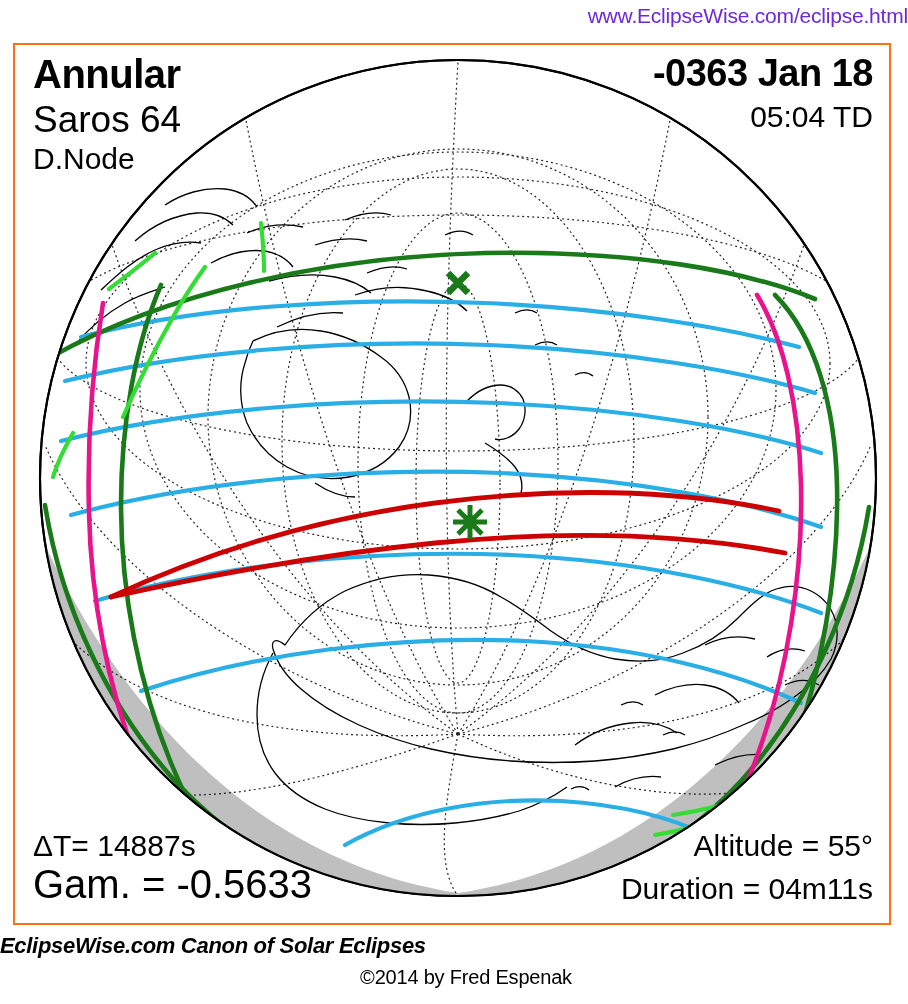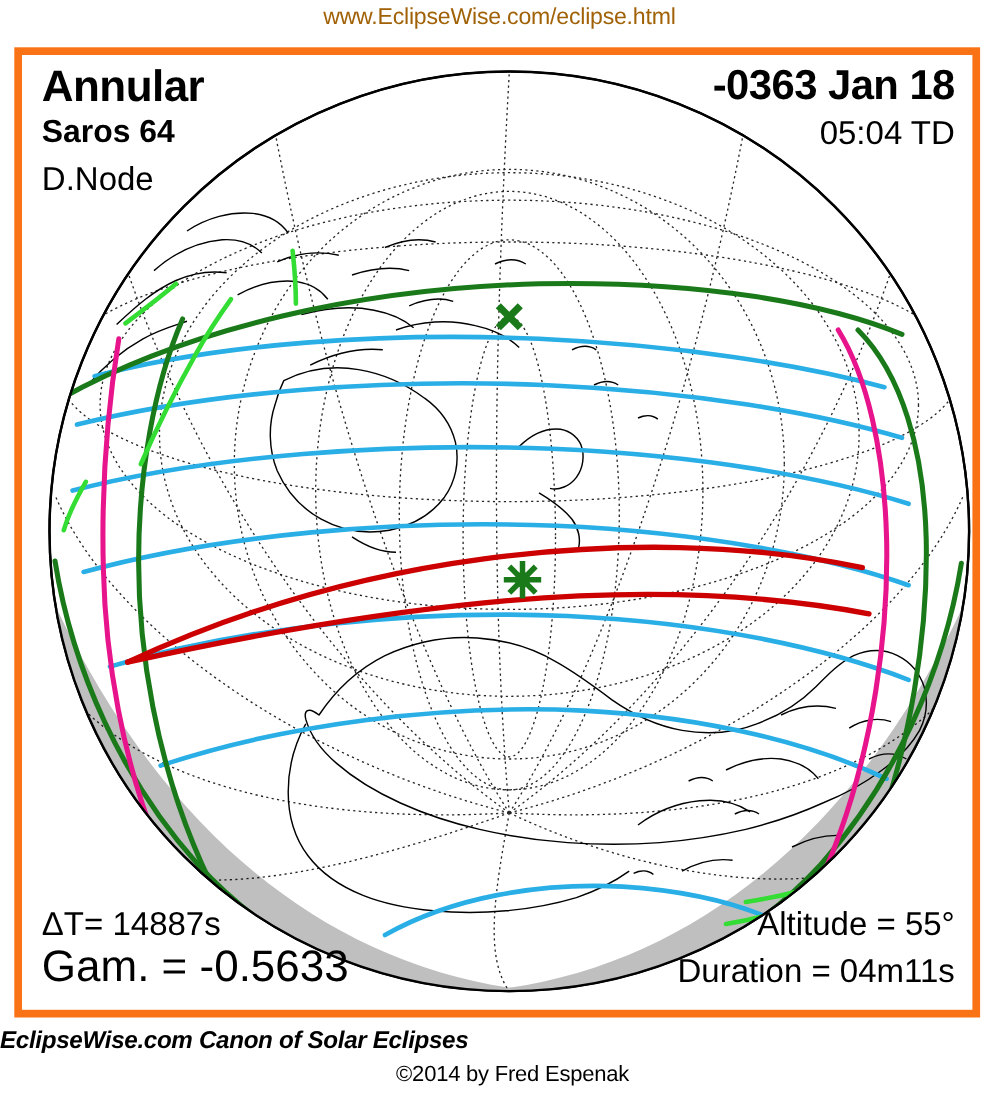--- a/index.html
+++ b/index.html
@@ -8,40 +8,40 @@
     font-family:"Liberation Sans", sans-serif;
     color:#000;
     overflow:hidden;
     position:relative;
   }
   #page{position:absolute;left:0;top:0;width:908px;height:1004px;}
 
   
   #url-bar{
     position:absolute;left:0;top:4px;width:908px;
-    text-align:center;
+    text-align:right;
     font-size:21px;
     letter-spacing:-0.2px;
-    color:#a16207;
+    color:#6d28d9;
   }
 
   
   #frame{
     position:absolute;left:13px;top:43px;
     width:878px;height:882px;
-    border:7px solid #f97316;
+    border:2px solid #f97316;
     box-sizing:border-box;
     background:#fff;
     overflow:hidden;
   }
 
   
   .hdr{position:absolute;white-space:nowrap;line-height:1;}
   #eclipse-type{left:18px;top:9px;font-size:40px;font-weight:bold;letter-spacing:-0.5px;}
-  #saros{left:18px;top:56px;font-size:29px;font-weight:bold;}
+  #saros{left:18px;top:56px;font-size:37px;}
   #node{left:18px;top:99px;font-size:30px;}
   #date{right:16px;top:9px;font-size:38px;font-weight:bold;letter-spacing:-0.5px;}
   #time{right:16px;top:57px;font-size:30px;}
 
   
   #delta-t{left:18px;bottom:62px;font-size:30px;}
   #gamma{left:18px;bottom:19px;font-size:40px;}
   #altitude{right:16px;bottom:62px;font-size:30px;}
   #duration{right:16px;bottom:19px;font-size:30px;}
 

